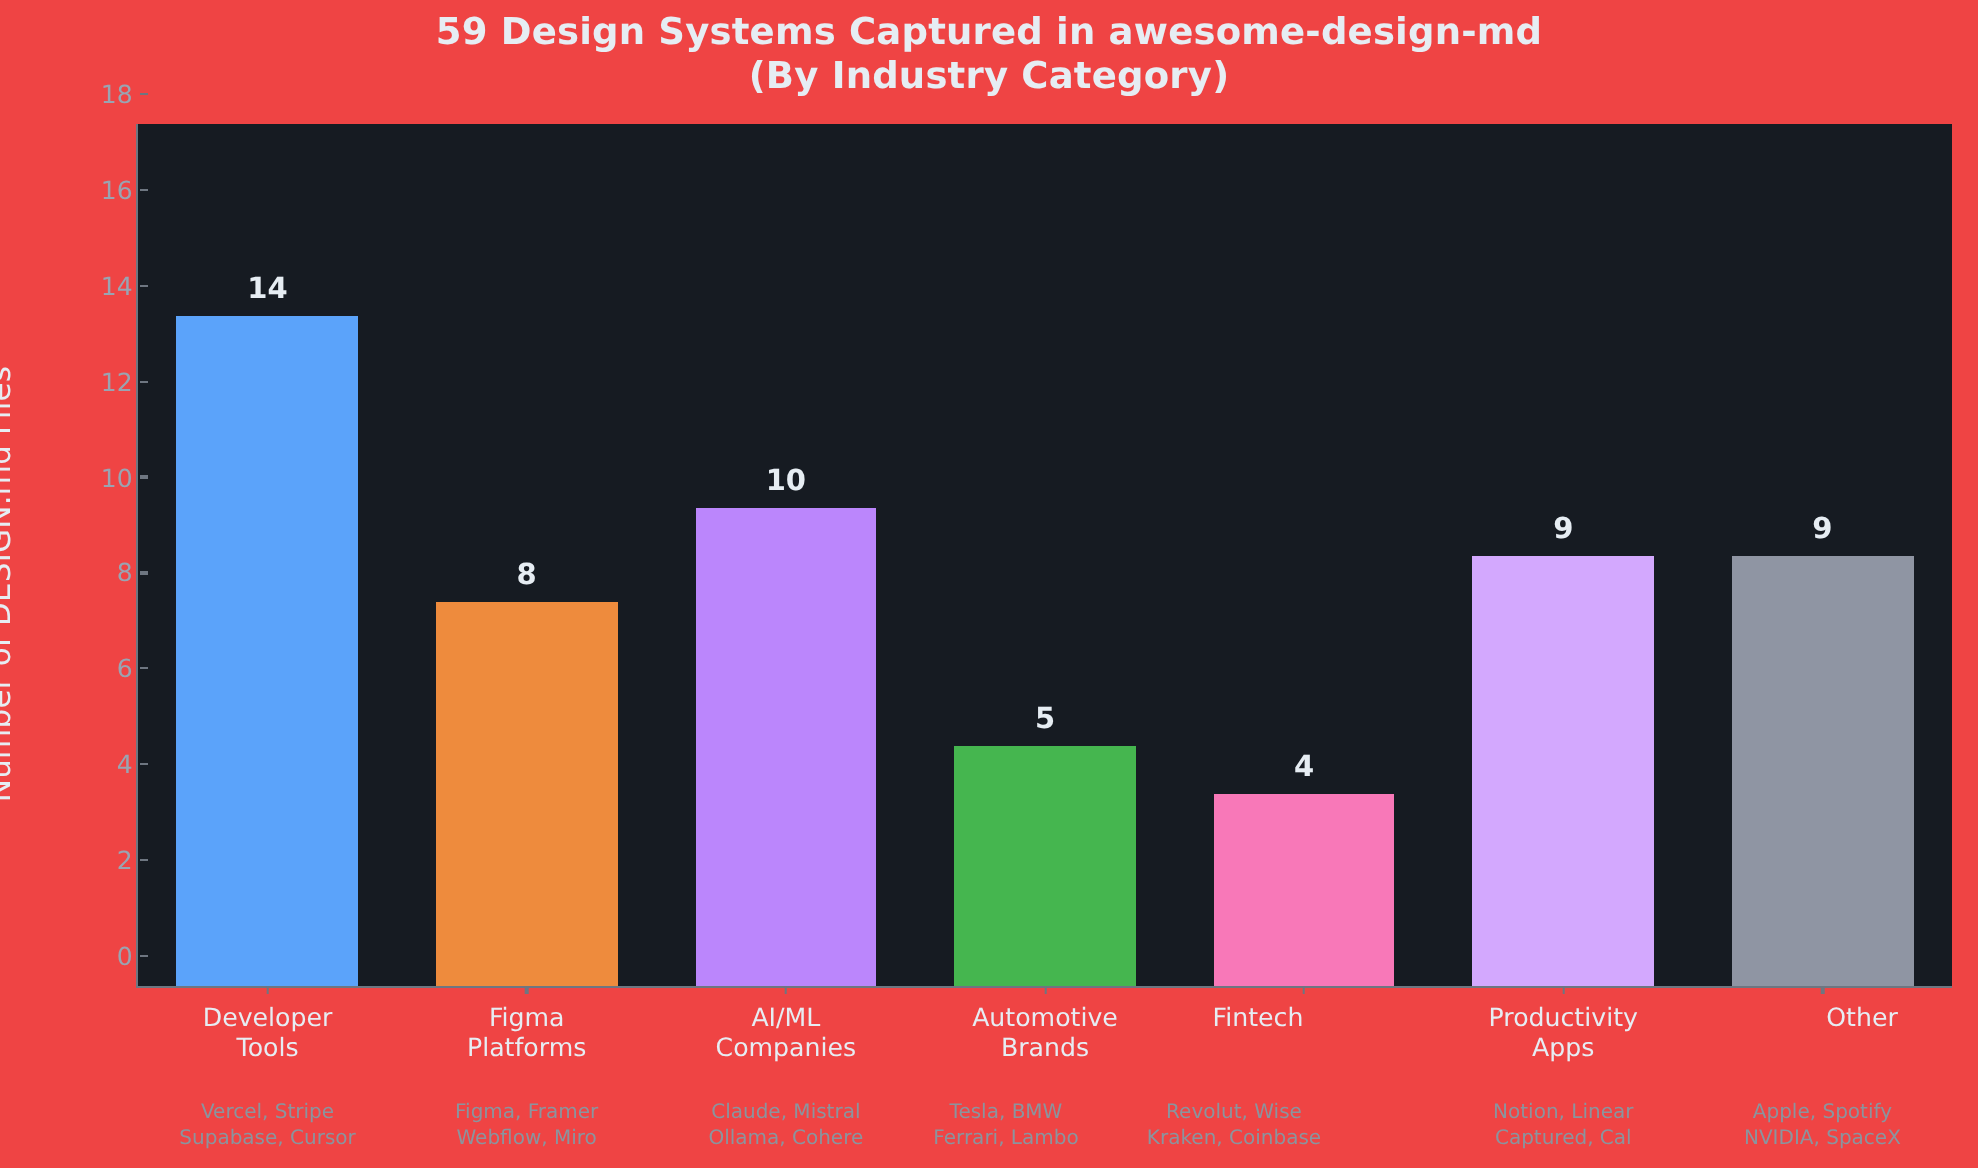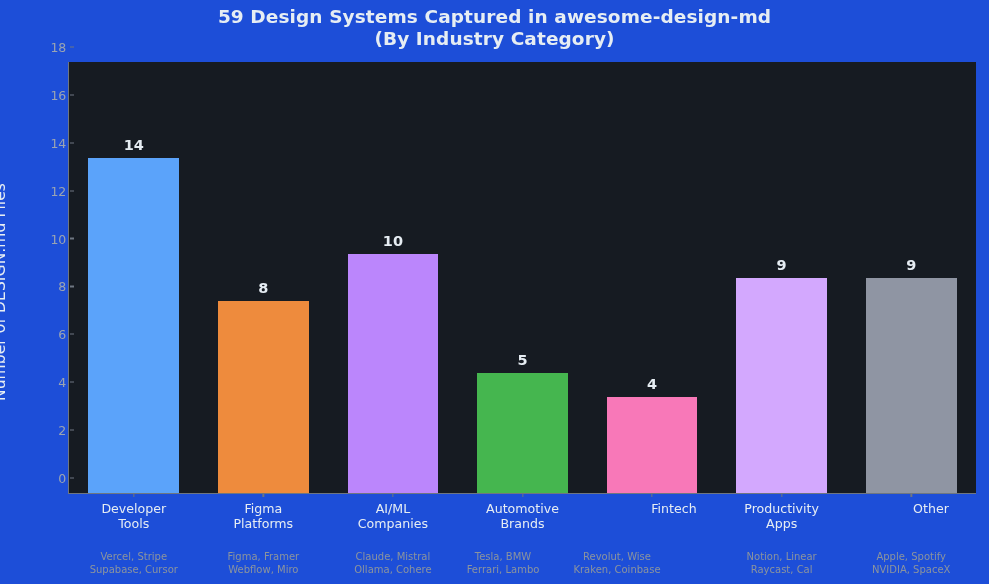--- a/index.html
+++ b/index.html
@@ -12,21 +12,21 @@
     height: 584px;
     overflow: hidden;
     font-family: "DejaVu Sans", sans-serif;
     -webkit-font-smoothing: antialiased;
   }
 
   #figure {
     position: relative;
     width: 989px;
     height: 584px;
-    background: #1d4ed8;
+    background: #ef4444;
   }
 
   
   #title-block {
     position: absolute;
     left: 0;
     top: 6px;
     width: 989px;
     text-align: center;
     color: #e6edf3;
@@ -253,35 +253,35 @@
         <div class="xtick-mark" style="left: 453.5px;"></div>
         <div class="xlabel" style="left: 453.5px;">
           <span class="l2">Automotive</span>
           <span class="l2">Brands</span>
         </div>
         <div class="xsub" style="left: 434px;">
           <span class="l2">Tesla, BMW</span>
           <span class="l2">Ferrari, Lambo</span>
         </div>
         <div class="xtick-mark" style="left: 583.071px;"></div>
-        <div class="xlabel" style="left: 605px;">
+        <div class="xlabel" style="left: 560px;">
           <span class="l2">Fintech</span>
         </div>
         <div class="xsub" style="left: 548px;">
           <span class="l2">Revolut, Wise</span>
           <span class="l2">Kraken, Coinbase</span>
         </div>
         <div class="xtick-mark" style="left: 712.643px;"></div>
         <div class="xlabel" style="left: 712.643px;">
           <span class="l2">Productivity</span>
           <span class="l2">Apps</span>
         </div>
         <div class="xsub" style="left: 712.643px;">
           <span class="l2">Notion, Linear</span>
-          <span class="l2">Raycast, Cal</span>
+          <span class="l2">Captured, Cal</span>
         </div>
         <div class="xtick-mark" style="left: 842.214px;"></div>
         <div class="xlabel" style="left: 862px;">
           <span class="l2">Other</span>
         </div>
         <div class="xsub" style="left: 842.214px;">
           <span class="l2">Apple, Spotify</span>
           <span class="l2">NVIDIA, SpaceX</span>
         </div>
       </div>

